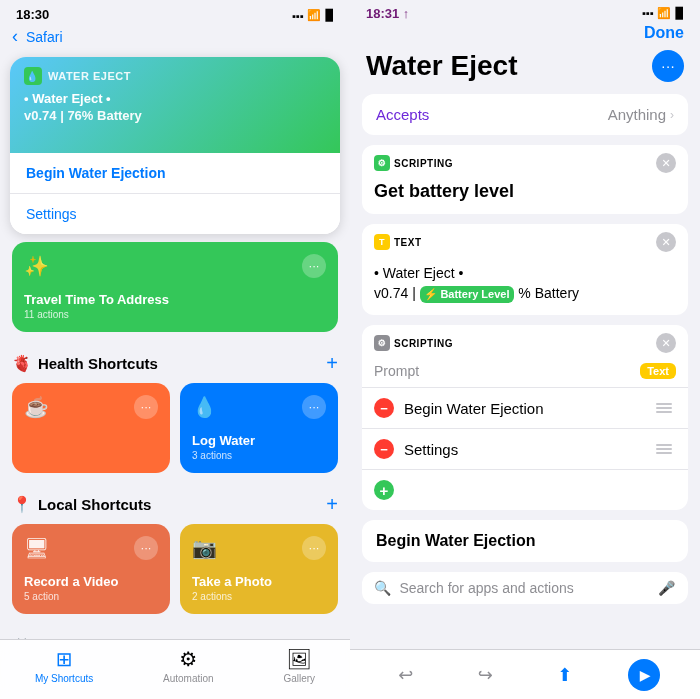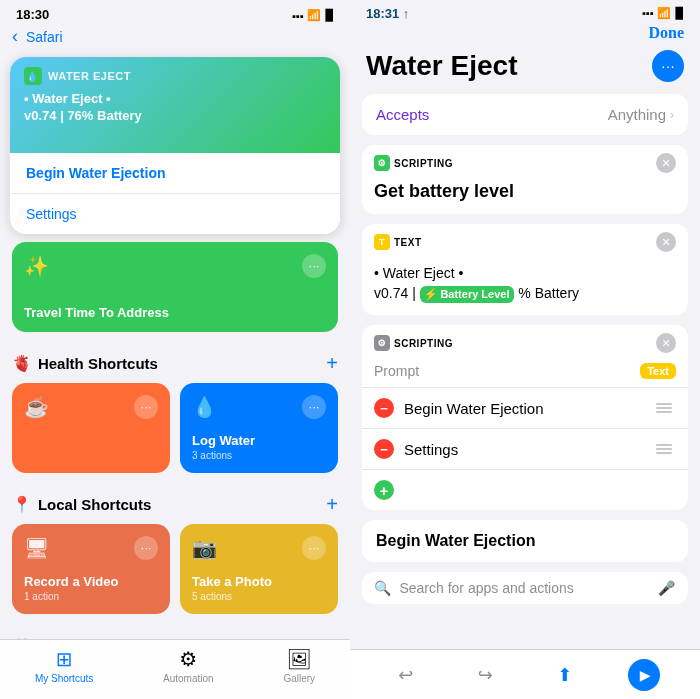--- a/index.html
+++ b/index.html
@@ -254,35 +254,34 @@
     .right-status-bar {
       display: flex;
       justify-content: space-between;
       align-items: center;
       padding: 4px 16px 2px;
       height: 24px;
     }
     .right-status-bar .time {
       font-size: 13px;
       font-weight: 600;
-      color: #0c4a6e;
+      color: #701a75;
     }
     .right-status-bar .status-icons {
       display: flex;
       align-items: center;
       gap: 4px;
       font-size: 11px;
       color: #000;
     }
 
     .right-nav {
       display: flex;
       justify-content: flex-end;
       padding: 0 16px 8px;
-      font-family: Liberation Serif, serif;
     }
     .done-btn {
       font-size: 16px;
       font-weight: 600;
       color: #007aff;
       cursor: pointer;
     }
 
     .right-header {
       display: flex;
@@ -602,20 +601,21 @@
   <div class="shortcuts-content">
 
     <div class="shortcuts-grid" style="grid-template-columns: 1fr;">
       <div class="shortcut-card green">
         <div class="card-top">
           <span class="card-icon">✨</span>
           <div class="card-more">···</div>
         </div>
         <div>
           <div class="card-name">Travel Time To Address</div>
+          <div class="card-actions">11 actions</div>
         </div>
       </div>
     </div>
 
     <div class="section-header">
       <div class="section-title">
         <span class="section-icon">🫀</span>
         <span>Health Shortcuts</span>
       </div>
       <span class="add-btn">+</span>
@@ -647,31 +647,31 @@
       <span class="add-btn">+</span>
     </div>
     <div class="shortcuts-grid">
       <div class="shortcut-card red-orange">
         <div class="card-top">
             <span class="card-icon">🖥</span>
             <div class="card-more">···</div>
           </div>
         <div>
             <div class="card-name">Record a Video</div>
-            <div class="card-actions">1 action</div>
+            <div class="card-actions">5 action</div>
           </div>
       </div>
       <div class="shortcut-card yellow">
         <div class="card-top">
             <span class="card-icon">📷</span>
             <div class="card-more">···</div>
           </div>
         <div>
             <div class="card-name">Take a Photo</div>
-            <div class="card-actions">5 actions</div>
+            <div class="card-actions">2 actions</div>
           </div>
       </div>
     </div>
 
     <div class="section-header">
       <div class="section-title">
         <span class="section-icon">📺</span>
         <span>Apple TV Shortcuts</span>
       </div>
       <span class="add-btn">+</span>

